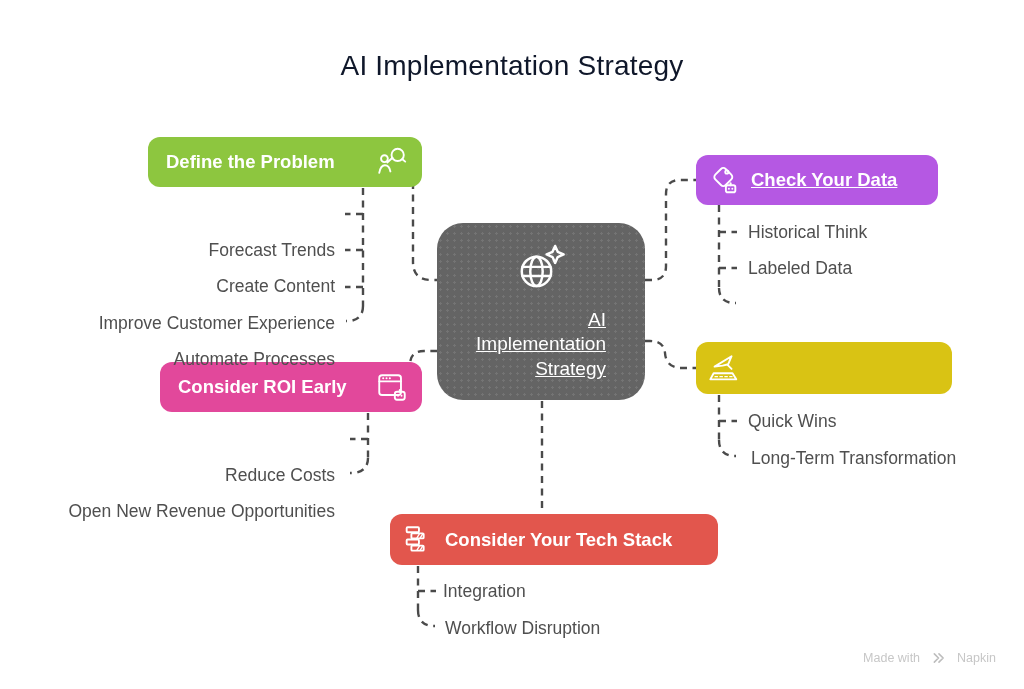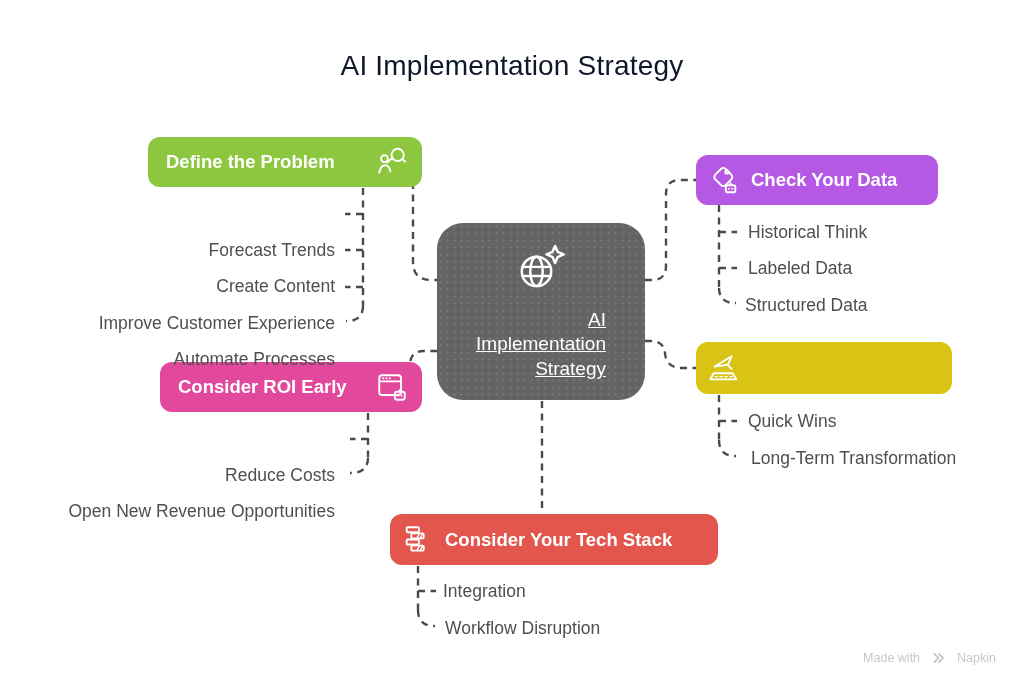--- a/index.html
+++ b/index.html
@@ -110,21 +110,21 @@
       <svg width="34" height="34" viewBox="0 0 36 36">
         <circle cx="10" cy="14.5" r="3.6"></circle>
         <path d="M4.5 29.5 q1.5 -8 6 -8 q4.5 0 5.8 6.5"></path>
         <path d="M13 18.5 L18.5 13.5"></path>
         <circle cx="24" cy="10.5" r="6.5"></circle>
         <path d="M29 15 l3 2.6"></path>
       </svg>
     </span>
   </div>
 
-  <div class="branch icon-left" style="left: 696px; top: 155px; width: 217px; height: 50px; background-color: rgb(181, 88, 227);">
+  <div class="branch icon-left" style="left: 696px; top: 155px; width: 217px; height: 50px; background-color: rgb(181, 88, 227); text-decoration: underline;">
     <span class="bicon">
       <svg width="34" height="34" viewBox="0 0 36 36">
         <rect x="9.5" y="7" width="15.5" height="15.5" rx="3.5" transform="rotate(45 17.2 14.8)"></rect>
         <circle cx="21" cy="9.5" r="1.7"></circle>
         <rect x="20" y="23.5" width="10" height="7.5" rx="2"></rect>
         <circle class="fdot" cx="23.2" cy="27.2" r="1"></circle>
         <circle class="fdot" cx="26.8" cy="27.2" r="1"></circle>
         <path d="M25 23.5 v-2"></path>
       </svg>
     </span>
@@ -173,21 +173,20 @@
     <span class="blabel">Consider Your Tech Stack</span>
   </div>
 
   <div class="sub r" style="right:689px;top:202px">Forecast Trends</div>
   <div class="sub r" style="right:689px;top:238px">Create Content</div>
   <div class="sub r" style="right:689px;top:275px">Improve Customer Experience</div>
   <div class="sub r" style="right:689px;top:311px">Automate Processes</div>
 
   <div class="sub" style="left:748px;top:220px">Historical Think</div>
   <div class="sub" style="left:748px;top:256px">Labeled Data</div>
-  <div class="sub" style="left:745px;top:293px">Structured Data</div>
 
   <div class="sub r" style="right:689px;top:427px">Reduce Costs</div>
   <div class="sub r" style="right:689px;top:463px">Open New Revenue Opportunities</div>
 
   <div class="sub" style="left:748px;top:409px">Quick Wins</div>
   <div class="sub" style="left:751px;top:446px">Long-Term Transformation</div>
 
   <div class="sub" style="left:443px;top:579px">Integration</div>
   <div class="sub" style="left:445px;top:616px">Workflow Disruption</div>
 

